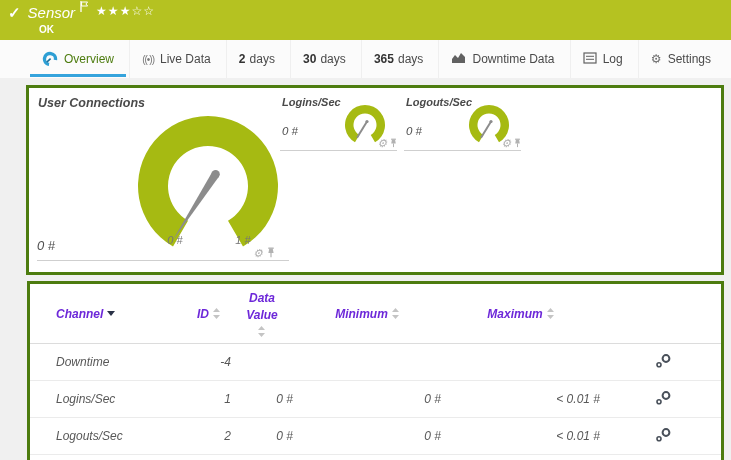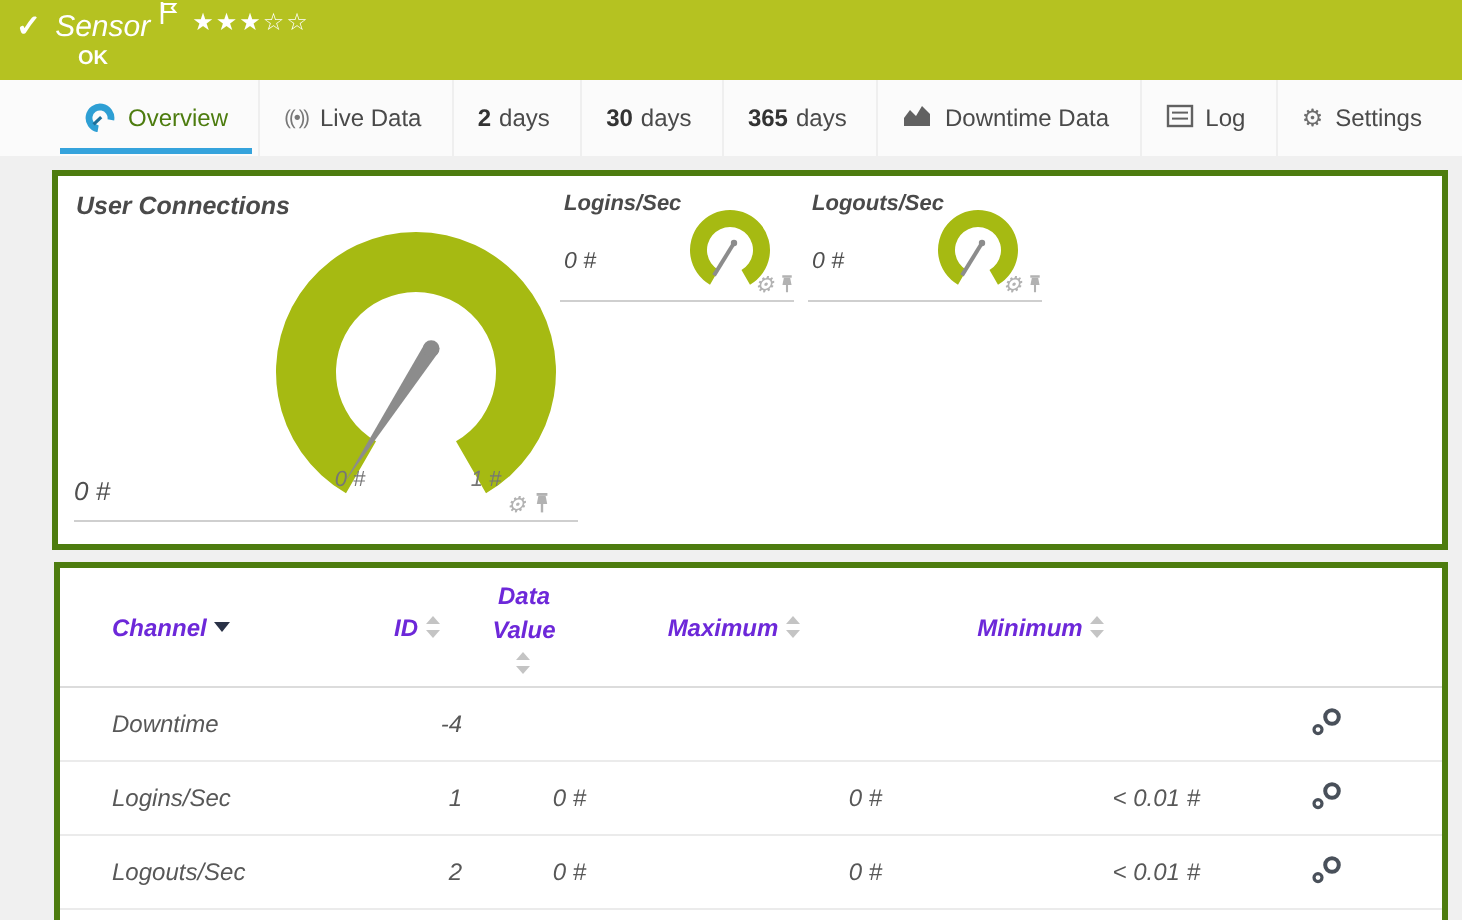--- a/index.html
+++ b/index.html
@@ -226,28 +226,28 @@
       <span>Data</span><br>
       <span class="l2">
           <span>Value</span>
       <svg width="7" height="11" viewBox="0 0 7 11">
             <polygon points="3.5,0 7,4 0,4" fill="#c4c4c4"></polygon>
             <polygon points="0,7 7,7 3.5,11" fill="#c4c4c4"></polygon>
           </svg>
         </span>
     </span>
     <span class="hdr-flex">
-      <span>Maximum</span>
+      <span>Minimum</span>
       <svg width="7" height="11" viewBox="0 0 7 11">
           <polygon points="3.5,0 7,4 0,4" fill="#c4c4c4"></polygon>
           <polygon points="0,7 7,7 3.5,11" fill="#c4c4c4"></polygon>
         </svg>
     </span>
     <span class="hdr-flex">
-      <span>Minimum</span>
+      <span>Maximum</span>
       <svg width="7" height="11" viewBox="0 0 7 11">
           <polygon points="3.5,0 7,4 0,4" fill="#c4c4c4"></polygon>
           <polygon points="0,7 7,7 3.5,11" fill="#c4c4c4"></polygon>
         </svg>
     </span>
     <span></span>
       <span></span>
       <span></span>
   </div>
 

